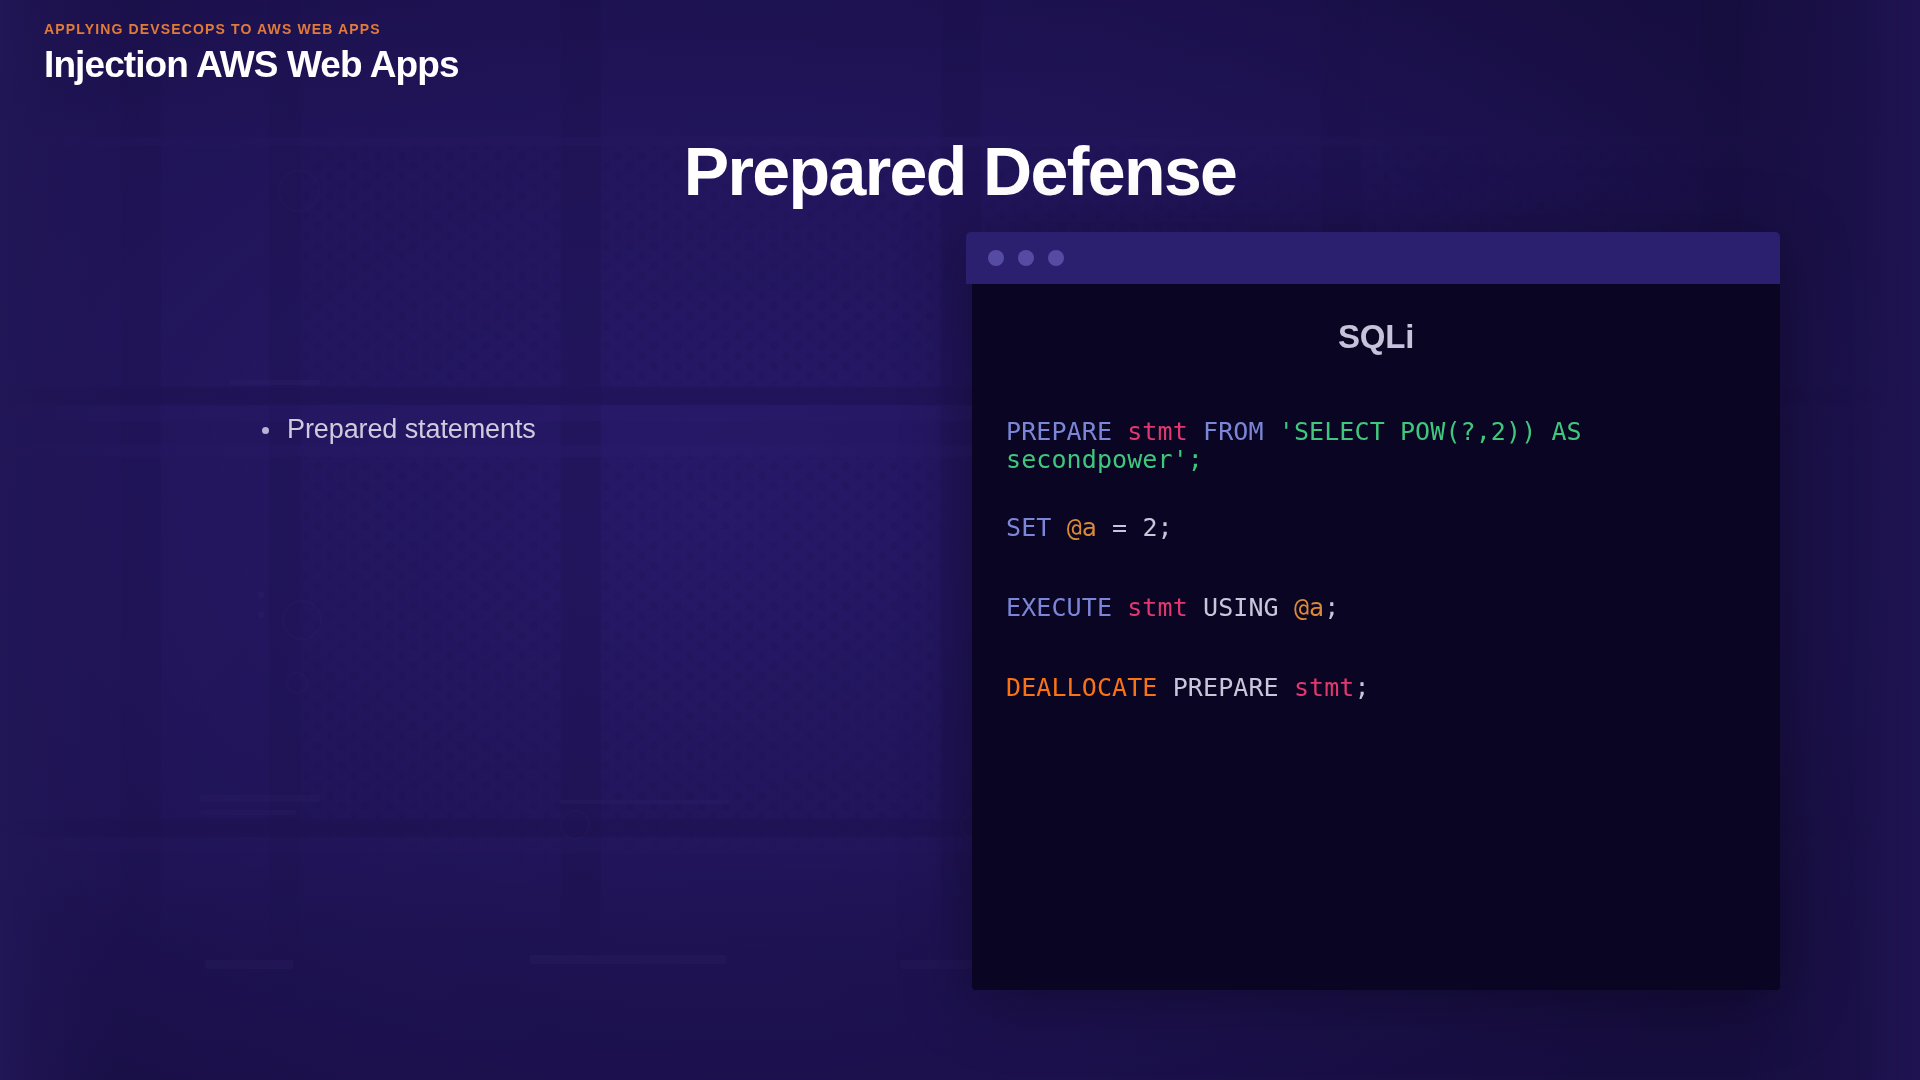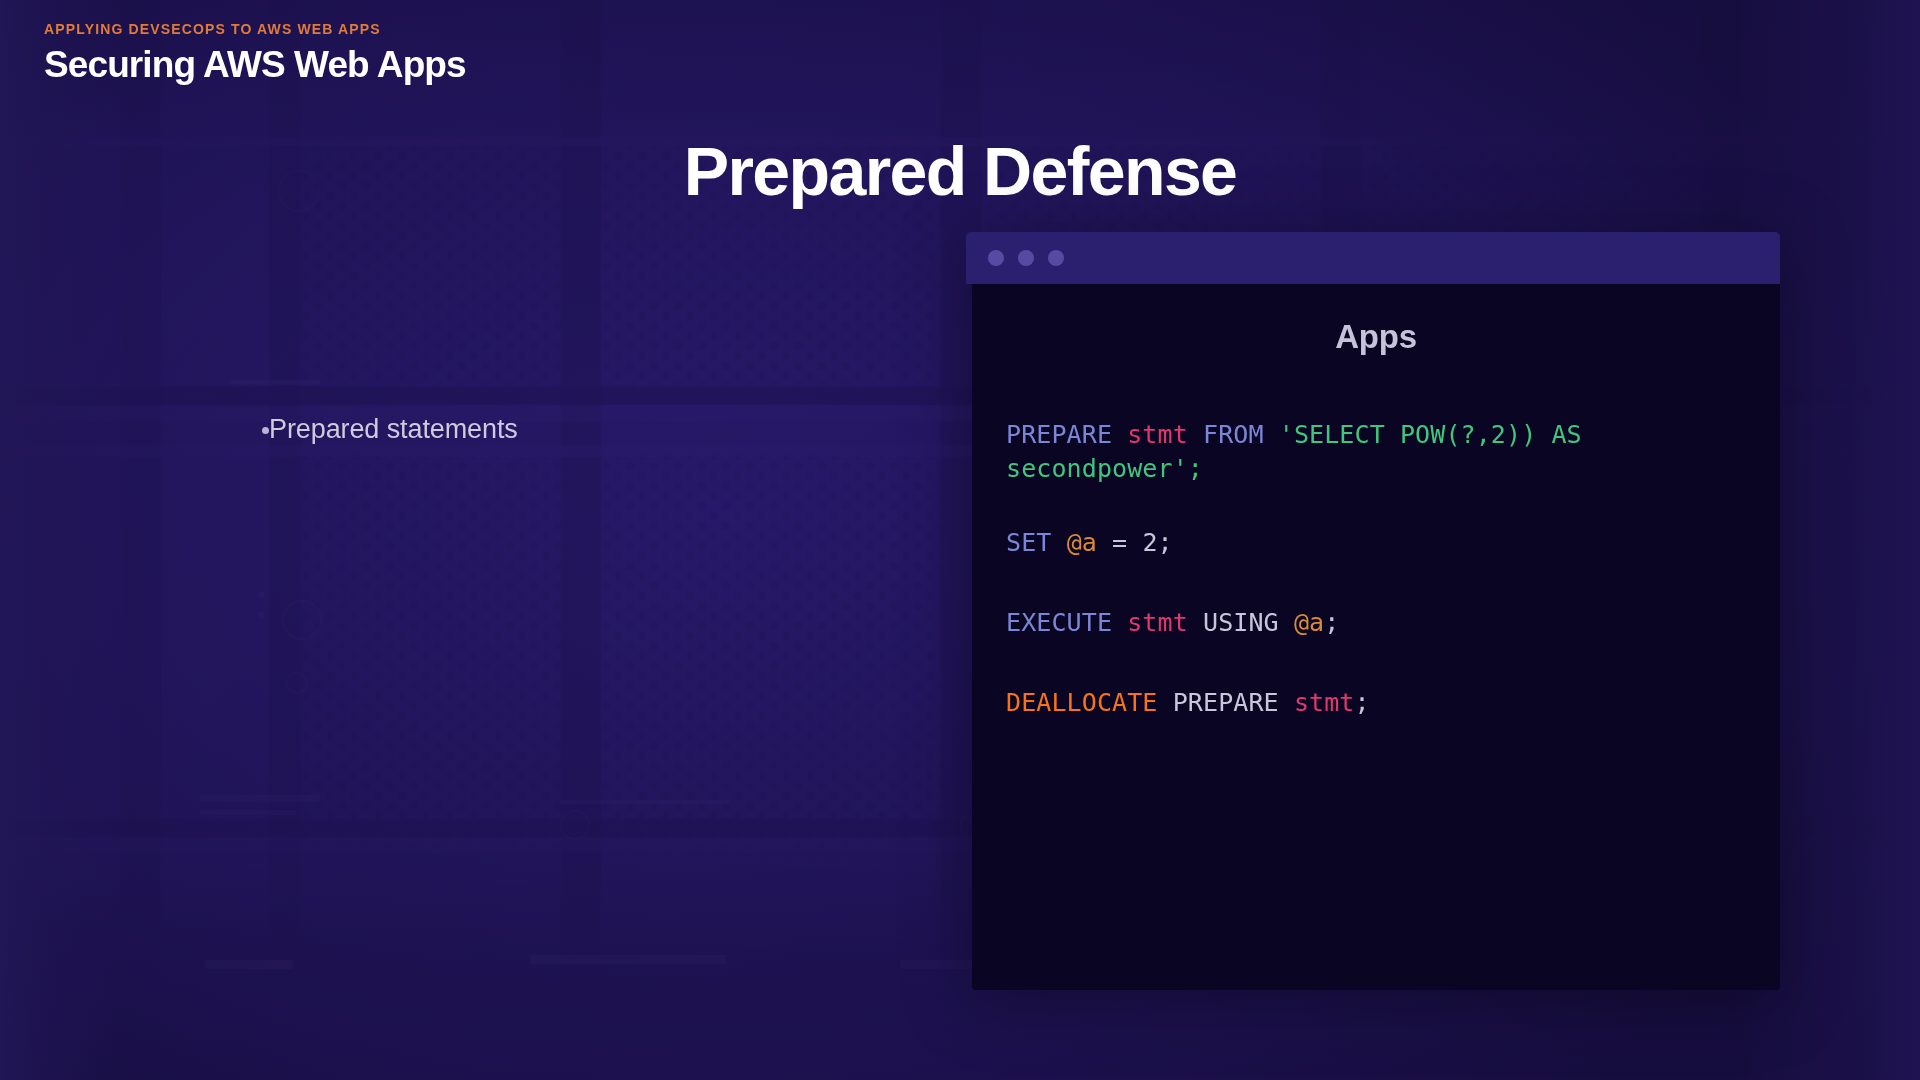--- a/index.html
+++ b/index.html
@@ -181,20 +181,21 @@
     color:#d9d6e8;
     text-shadow:0 1px 2px rgba(40,18,8,0.35);
   }
   .bullet-list {
     margin-top:63px;
     padding-left:16px;
   }
   .bullet-row {
     display:flex;
     align-items:flex-start;
+    gap:18px;
   }
   .bullet-dot {
     width:7px; height:7px;
     border-radius:50%;
     background:#b9b3d6;
     margin-top:16px;
     flex:0 0 auto;
   }
   .bullet-text {
     font-size:27px;
@@ -242,21 +243,21 @@
     font-size:33px;
     font-weight:bold;
     color:#c6c2da;
     letter-spacing:-0.2px;
     margin-bottom:62px;
   }
   .code-area {
     padding:0 34px;
     font-family:"DejaVu Sans Mono", monospace;
     font-size:25px;
-    line-height:34px;
+    line-height:28px;
     letter-spacing:0.1px;
     white-space:pre-wrap;
     word-break:break-word;
   }
   .code-line { min-height:40px; }
   .code-gap  { height:40px; }
 
   
   .t-kw     { color:#7b86d6; }   
   .t-var    { color:#e0386f; }   
@@ -293,21 +294,21 @@
     <div class="circ" style="left:560px;  top:810px;  width:30px; height:30px;"></div>
     <div class="circ" style="left:1470px; top:812px;  width:28px; height:28px;"></div>
     <div class="circ" style="left:960px;  top:812px;  width:28px; height:28px;"></div>
   </div>
 
   <div class="bg-wash"></div>
   <div class="bg-edges"></div>
 
   <div class="header">
     <div class="eyebrow">APPLYING DEVSECOPS TO AWS WEB APPS</div>
-    <div class="deck-title">Securing AWS Web Apps</div>
+    <div class="deck-title">Injection AWS Web Apps</div>
   </div>
 
   <div class="slide-heading">Prepared Defense</div>
 
   <div class="left-col">
 
 
     <div class="bullet-list" id="bullet-list">
         <div class="bullet-row">
           <span class="bullet-dot"></span>
@@ -318,19 +319,19 @@
 
   <div class="code-window">
 
     <div class="titlebar">
       <span class="dot"></span>
       <span class="dot"></span>
       <span class="dot"></span>
     </div>
 
     <div class="code-body">
-      <div class="code-title">Apps</div>
+      <div class="code-title">SQLi</div>
       <div class="code-area" id="code-area"><div class="code-line"><span class="t-kw">PREPARE</span><span class="t-plain"> </span><span class="t-var">stmt</span><span class="t-plain"> </span><span class="t-kw">FROM</span><span class="t-plain"> </span><span class="t-str">'SELECT POW(?,2)) AS secondpower';</span></div><div class="code-gap"></div><div class="code-line"><span class="t-kw">SET</span><span class="t-plain"> </span><span class="t-at">@a</span><span class="t-plain"> = </span><span class="t-num">2</span><span class="t-plain">;</span></div><div class="code-gap"></div><div class="code-line"><span class="t-kw">EXECUTE</span><span class="t-plain"> </span><span class="t-var">stmt</span><span class="t-plain"> </span><span class="t-plain">USING</span><span class="t-plain"> </span><span class="t-at">@a</span><span class="t-plain">;</span></div><div class="code-gap"></div><div class="code-line"><span class="t-dealloc">DEALLOCATE</span><span class="t-plain"> </span><span class="t-plain">PREPARE</span><span class="t-plain"> </span><span class="t-var">stmt</span><span class="t-plain">;</span></div></div>
     </div>
 
   </div>
 
 </div>
 
 </body></html>

